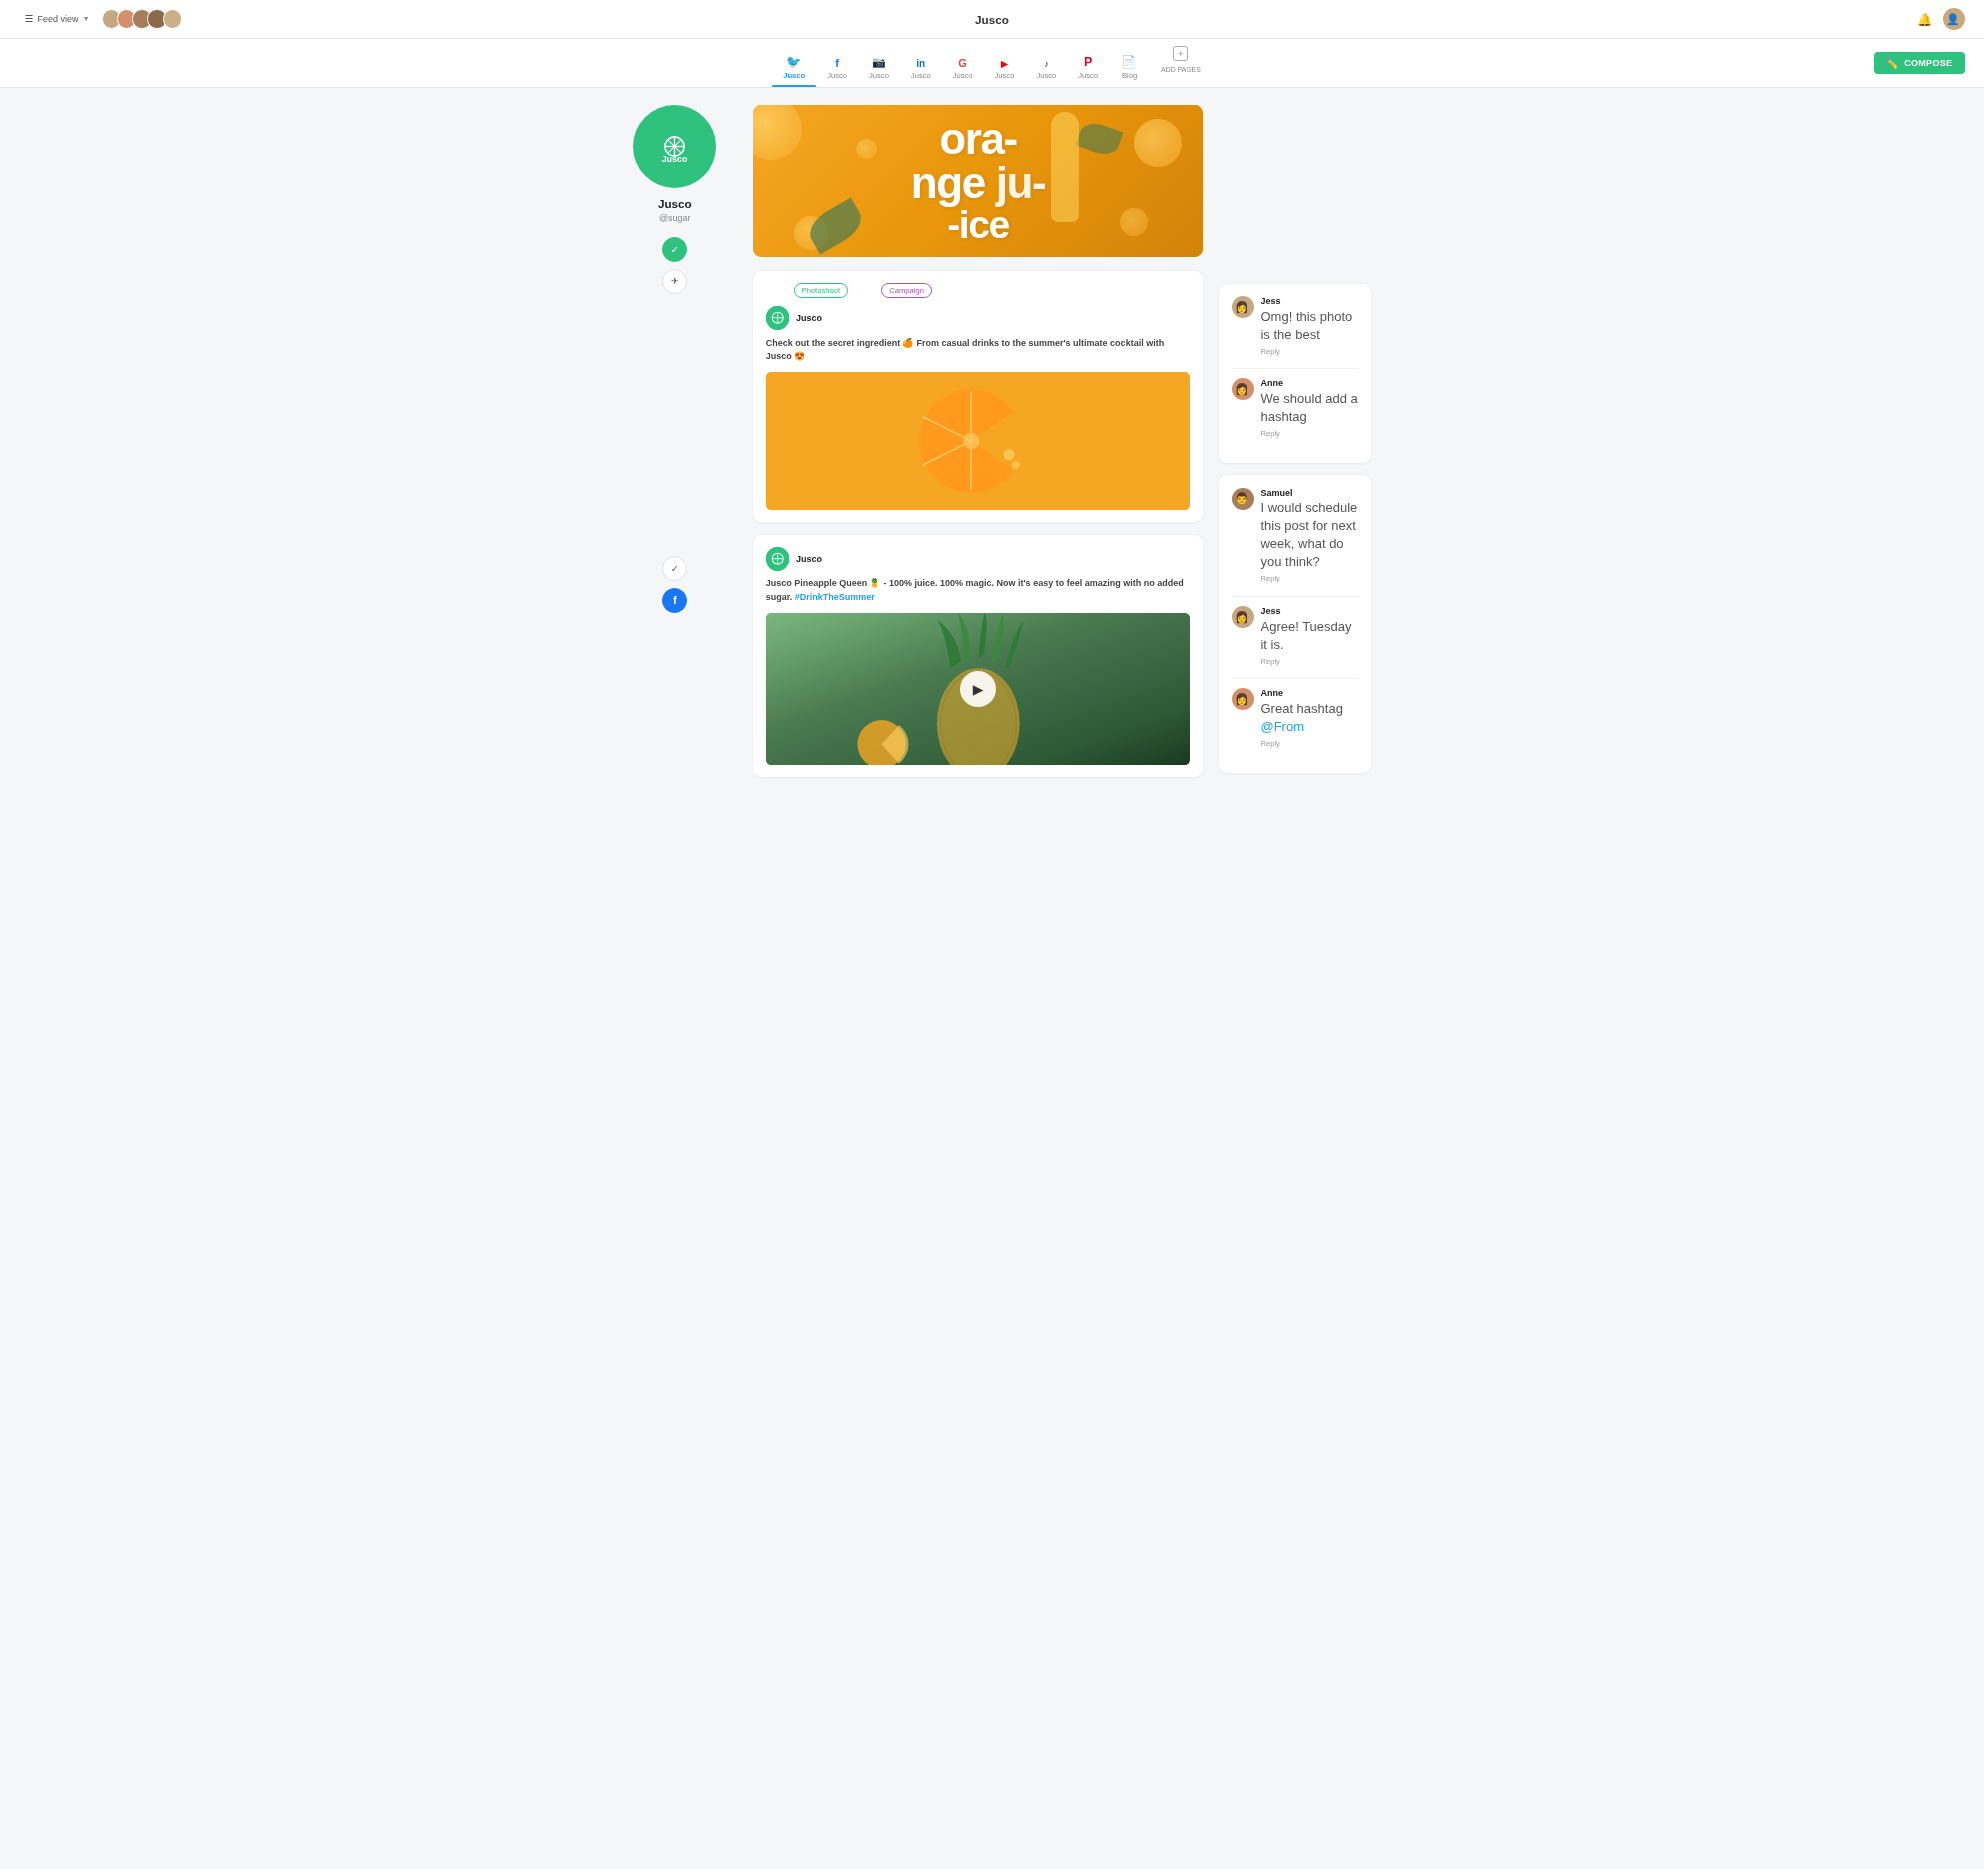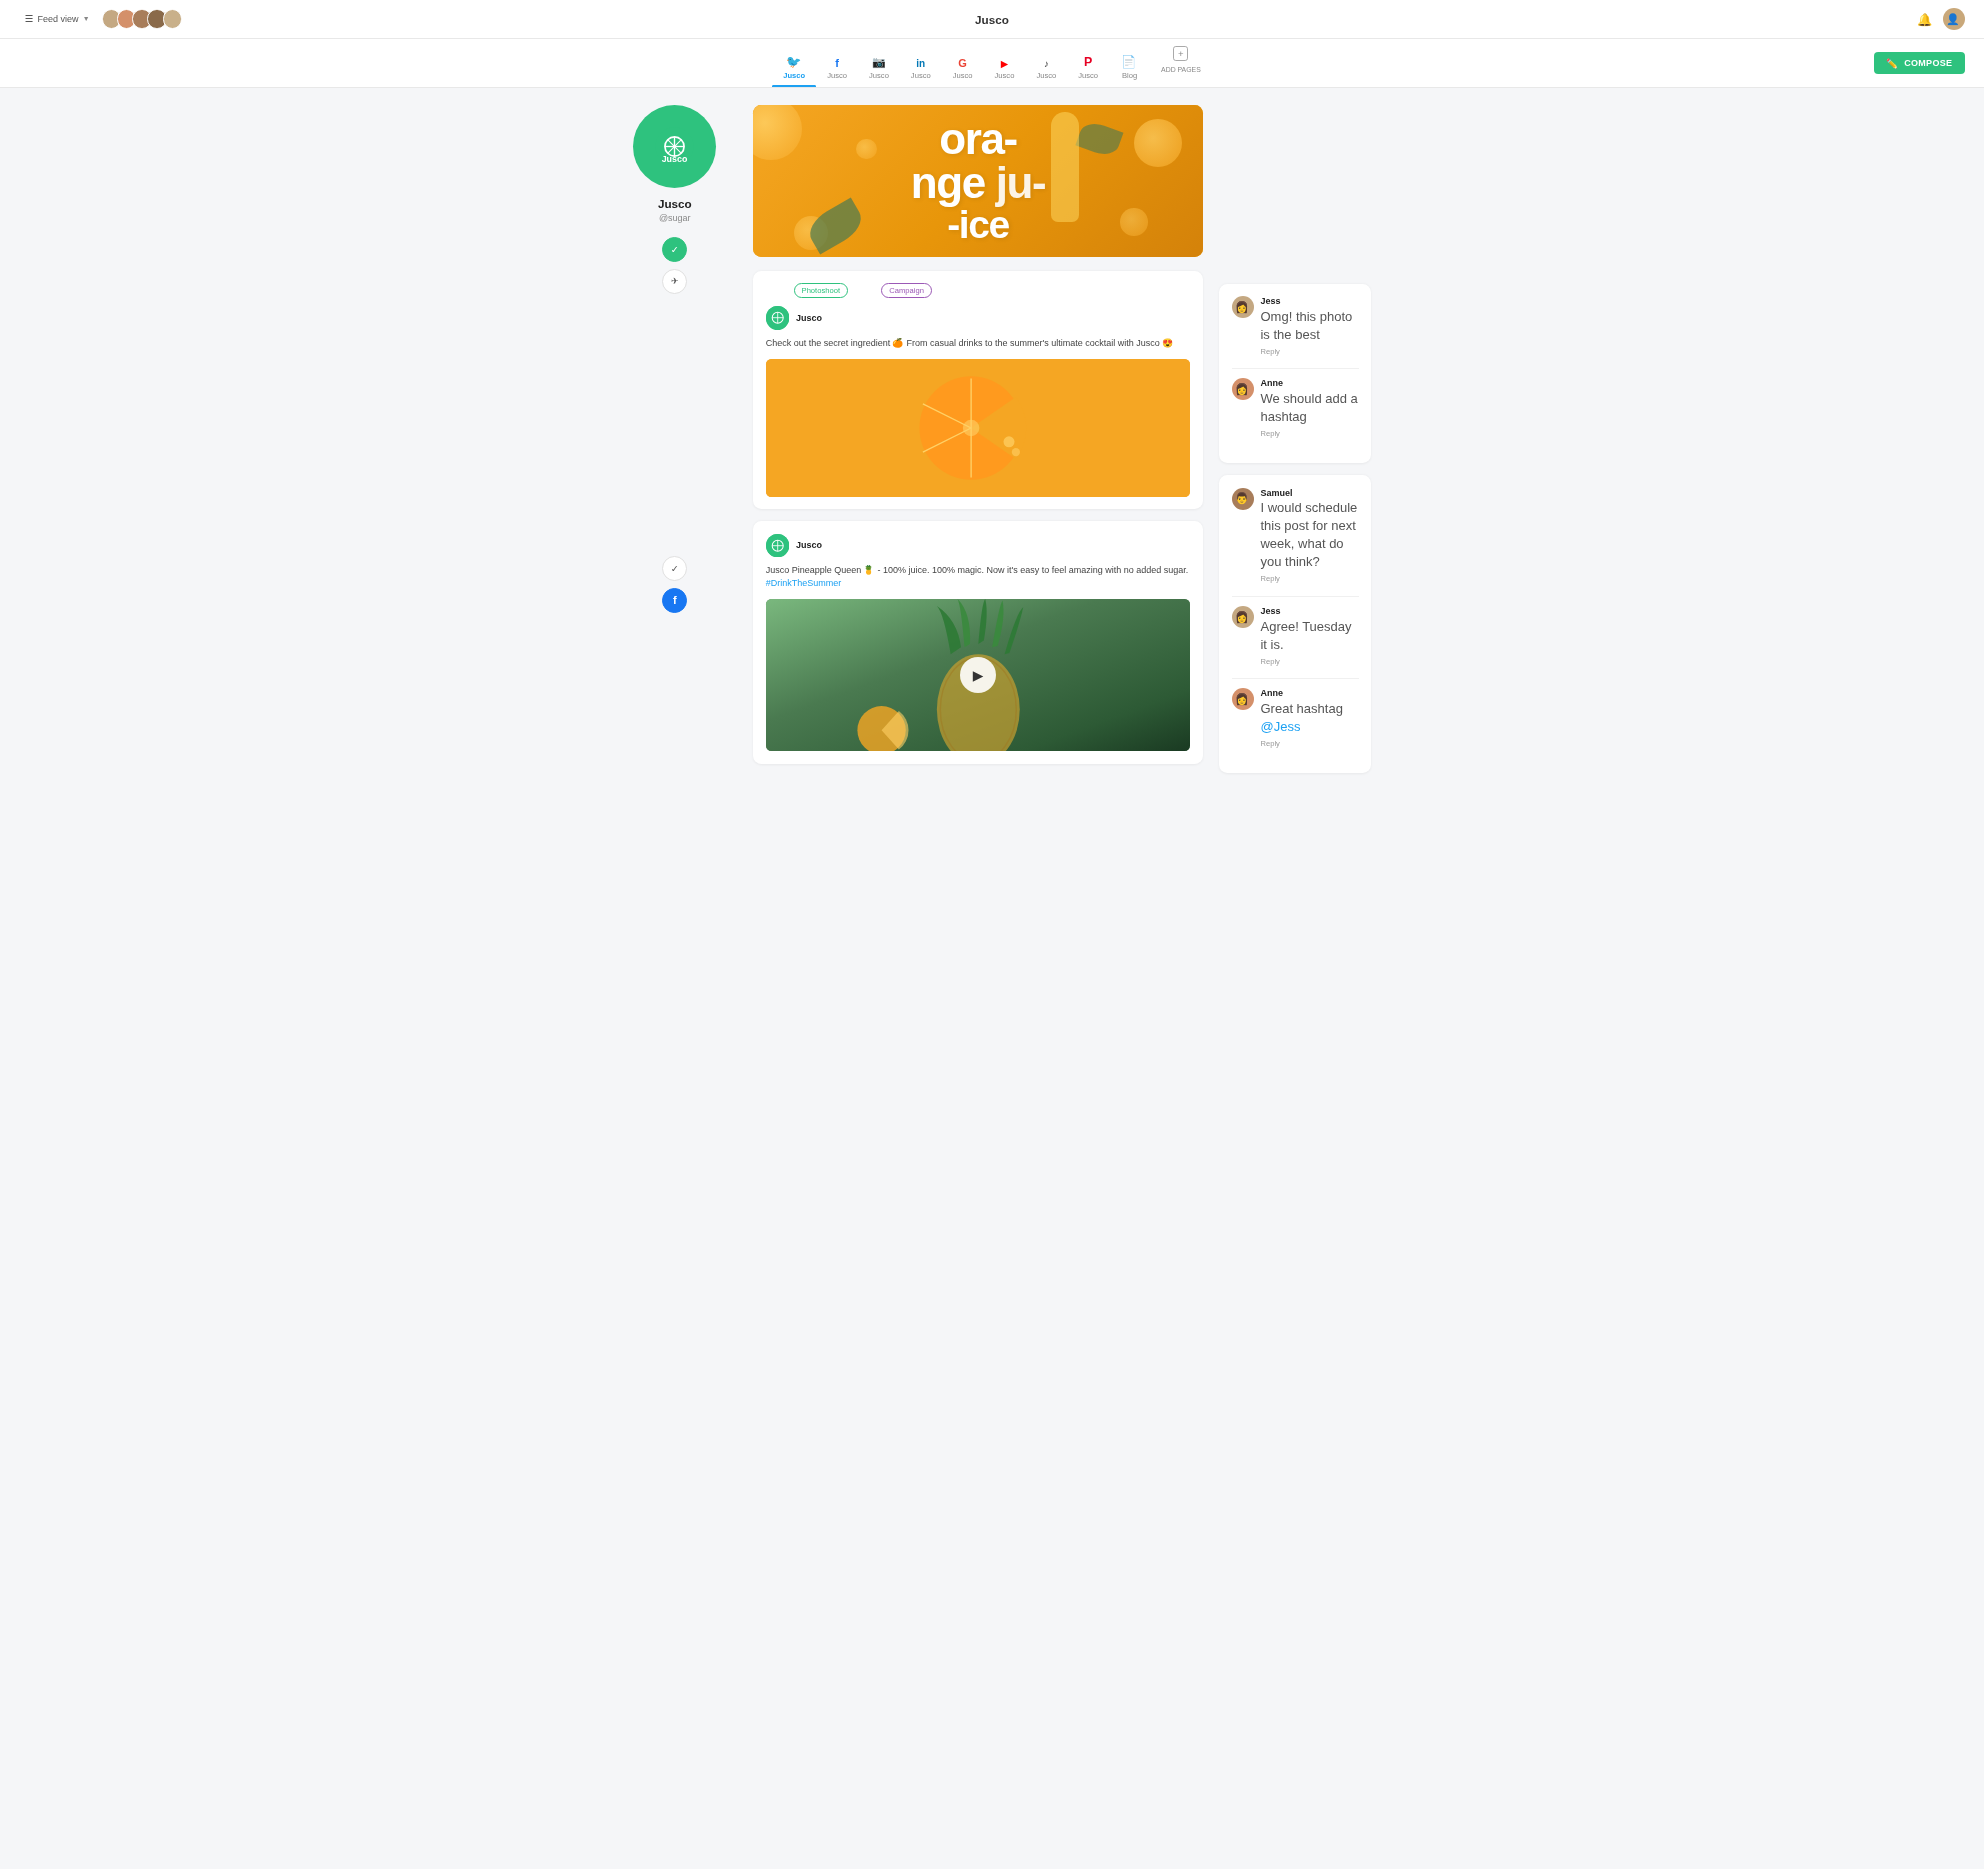--- a/index.html
+++ b/index.html
@@ -98,21 +98,21 @@
     .tag-photoshoot { background: #fff; border: 1px solid #2ec27e; color: #2ec27e; }
     .tag-campaign { background: #fff; border: 1px solid #9b59b6; color: #9b59b6; }
 
     .post-author { display: flex; align-items: center; gap: 6.9px; margin-bottom: 6.9px; }
     .post-avatar {
       width: 23.4px; height: 23.4px; border-radius: 50%;
       background: #2ec27e; display: flex; align-items: center; justify-content: center;
       color: #fff; font-size: 8.3px; font-weight: 700;
     }
     .post-author-name { font-size: 9px; font-weight: 600; color: #222; }
-    .post-text { font-size: 9px; color: #444; line-height: 1.5; margin-bottom: 8.3px; }
+    .post-text { font-size: 9px; color: #444; line-height: 1.5; margin-bottom: 8.3px; font-weight: bold; }
     .hashtag { color: #1da1f2; }
     .post-image { width: 100%; border-radius: 5.5px; overflow: hidden; background: #f5a623; }
     .post-image-inner { width: 100%; height: 138px; position: relative; display: flex; align-items: center; justify-content: center; }
 
     
     .video-thumb { width: 100%; height: 152px; border-radius: 5.5px; overflow: hidden; background: #5b8a5e; position: relative; display: flex; align-items: center; justify-content: center; }
     .play-btn {
       width: 36px; height: 36px; border-radius: 50%; background: rgba(255,255,255,0.9);
       display: flex; align-items: center; justify-content: center;
       font-size: 13.8px; color: #333; cursor: pointer; z-index: 2;
@@ -385,21 +385,21 @@
           <div class="comment-name">Jess</div>
           <div class="comment-text">Agree! Tuesday it is.</div>
           <div class="comment-reply">Reply</div>
         </div>
       </div>
       <div class="comment-divider"></div>
       <div class="comment-item">
         <div class="comment-avatar" style="background:#d4906a; font-size:11px; display:flex; align-items:center; justify-content:center;">👩</div>
         <div class="comment-body">
           <div class="comment-name">Anne</div>
-          <div class="comment-text">Great hashtag <span class="mention">@Jess</span></div>
+          <div class="comment-text">Great hashtag <span class="mention">@From</span></div>
           <div class="comment-reply">Reply</div>
         </div>
       </div>
     </div>
 
   </div>
 </div>
 
 
 </body></html>

